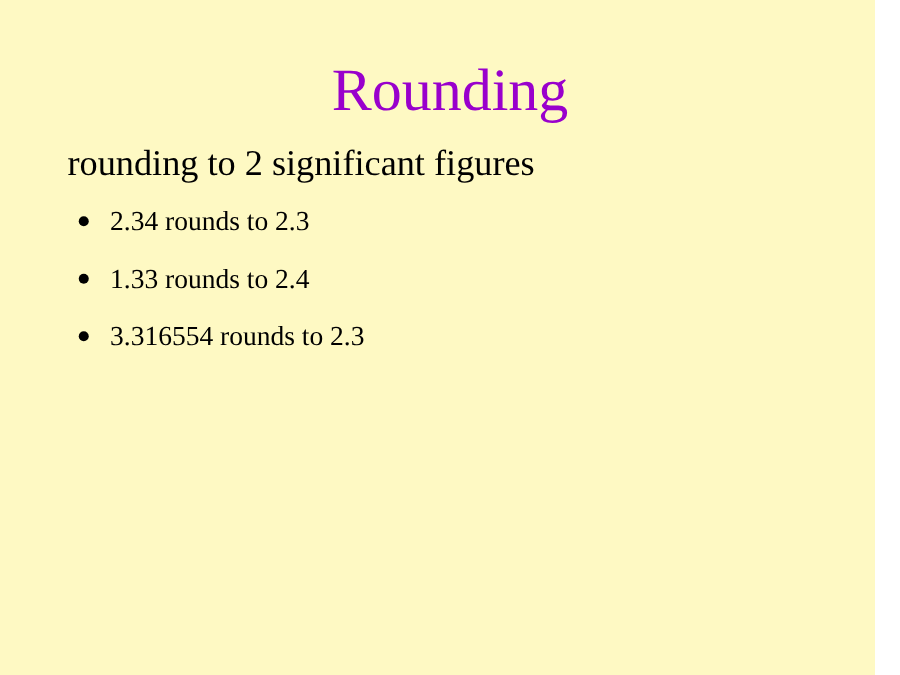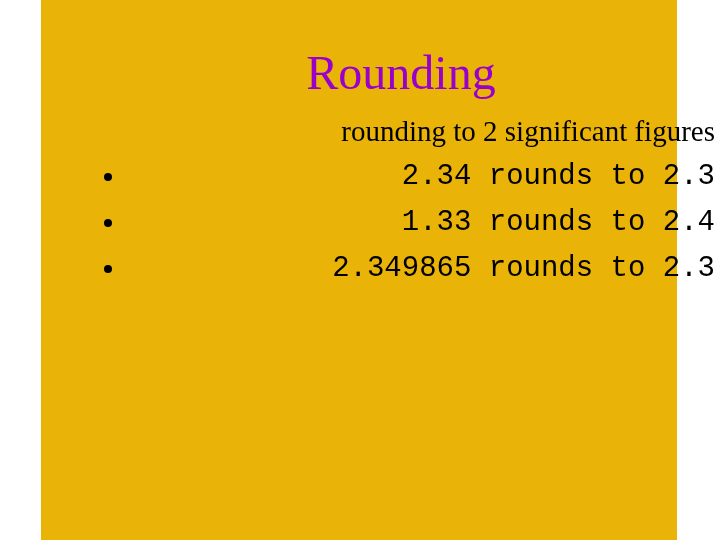--- a/index.html
+++ b/index.html
@@ -9,63 +9,61 @@
   }
   body {
     width: 720px;
     height: 540px;
     background: #ffffff;
     font-family: "Liberation Serif", "DejaVu Serif", serif;
     overflow: hidden;
   }
   .slide {
     position: relative;
-    width: 636px;
+    width: 700px;
     height: 540px;
-    background: #eab308;
-    margin-left: 41px;
+    background: #fef9c3;
   }
   .slide-title {
     position: absolute;
     left: 0;
     top: 48px;
     width: 720px;
     text-align: center;
     font-family: "Liberation Serif", "DejaVu Serif", serif;
     font-size: 48px;
     line-height: 1.05;
     color: #9900cc;
     white-space: nowrap;
     letter-spacing: 0px;
   }
   .slide-body {
     position: absolute;
     left: 54px;
     top: 108px;
     width: 620px;
-    text-align: right;
   }
   .body-lead {
     font-family: "Liberation Serif", "DejaVu Serif", serif;
     font-size: 29px;
     line-height: 46px;
     color: #000000;
     white-space: nowrap;
     margin: 0;
     padding: 0;
   }
   .bullet-list {
     list-style: none;
     margin: 0;
     padding: 0;
   }
   .bullet-item {
     position: relative;
-    font-family: Liberation Mono, monospace;
-    font-size: 29px;
+    font-family: Liberation Serif, serif;
+    font-size: 22px;
     line-height: 46px;
     color: #000000;
     padding-left: 34px;
     white-space: nowrap;
   }
   .bullet-marker {
     position: absolute;
     left: 9px;
     top: 19px;
     width: 8px;
@@ -93,18 +91,18 @@
       <li class="bullet-item">
         <span class="bullet-marker"></span>
         <span class="bullet-text">2.34 rounds to 2.3</span>
       </li>
       <li class="bullet-item">
         <span class="bullet-marker"></span>
         <span class="bullet-text">1.33 rounds to 2.4</span>
       </li>
       <li class="bullet-item">
         <span class="bullet-marker"></span>
-        <span class="bullet-text">2.349865 rounds to 2.3</span>
+        <span class="bullet-text">3.316554 rounds to 2.3</span>
       </li>
     </ul>
 
   </div>
 </div>
 
 </body></html>

